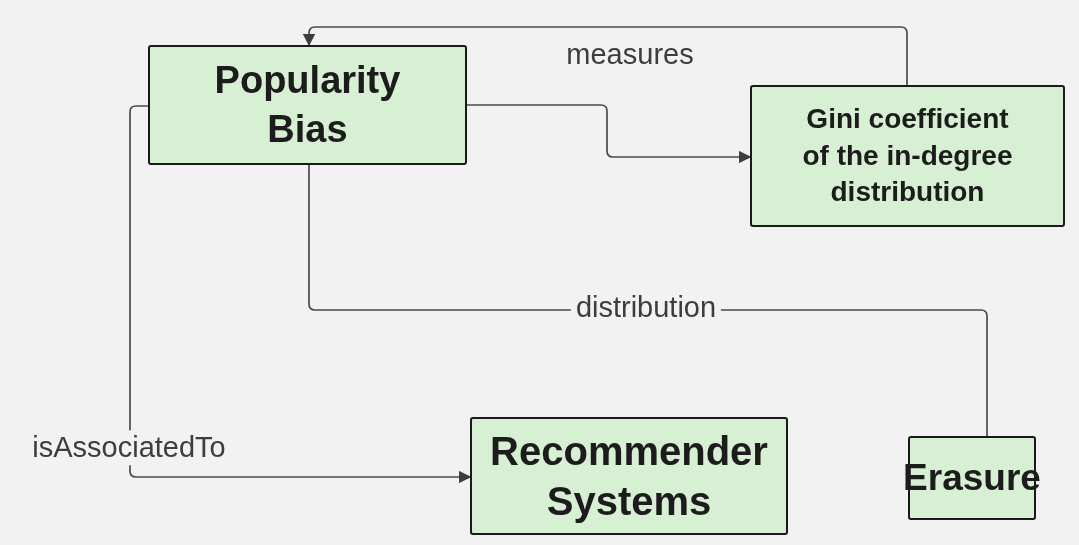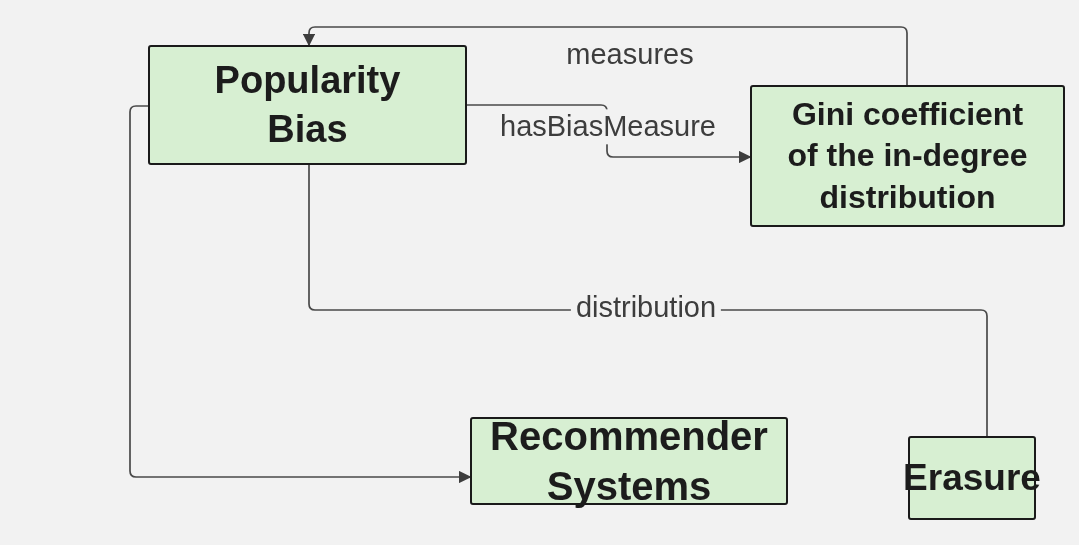--- a/index.html
+++ b/index.html
@@ -36,22 +36,22 @@
     justify-content: center;
     text-align: center;
     background: var(--node-fill, #d7efd2);
     border: 2.5px solid var(--node-border, #1a1a1a);
     border-radius: 3px;
     color: var(--node-text, #1c1c1c);
     font-weight: bold;
     white-space: pre-line;
   }
   .node-popularity    { left: 148px; top: 45px;  width: 319px; height: 120px; font-size: 38px; line-height: 1.3; }
-  .node-gini          { left: 750px; top: 85px;  width: 315px; height: 142px; font-size: 32px; line-height: 1.3; }
-  .node-recommender   { left: 470px; top: 417px; width: 318px; height: 88px; font-size: 40px; line-height: 1.25; }
+  .node-gini          { left: 750px; top: 85px;  width: 315px; height: 142px; font-size: 28px; line-height: 1.3; }
+  .node-recommender   { left: 470px; top: 417px; width: 318px; height: 118px; font-size: 40px; line-height: 1.25; }
   .node-erasure       { left: 908px; top: 436px; width: 128px; height: 84px;  font-size: 37px; line-height: 1.2; }
   .edge-label {
     position: absolute;
     transform: translate(-50%, -50%);
     background: var(--background, #f2f2f2);
     color: var(--edge-label-text, #3d3d3d);
     font-size: 29px;
     line-height: 1.15;
     padding: 1px 5px;
     white-space: nowrap;
@@ -85,18 +85,18 @@
 of the in-degree
 distribution</div>
 
   <div class="node node-recommender">Recommender
 Systems</div>
 
   <div class="node node-erasure">Erasure</div>
 
   <span class="edge-label label-measures">measures</span>
 
-  <span class="edge-label label-hasbiasmeasure">hasBiasMeasure</span>
 
   <span class="edge-label label-isalignedwith">distribution</span>
 
+  <span class="edge-label label-isassociatedto">isAssociatedTo</span>
 
 </div>
 
 </body></html>

